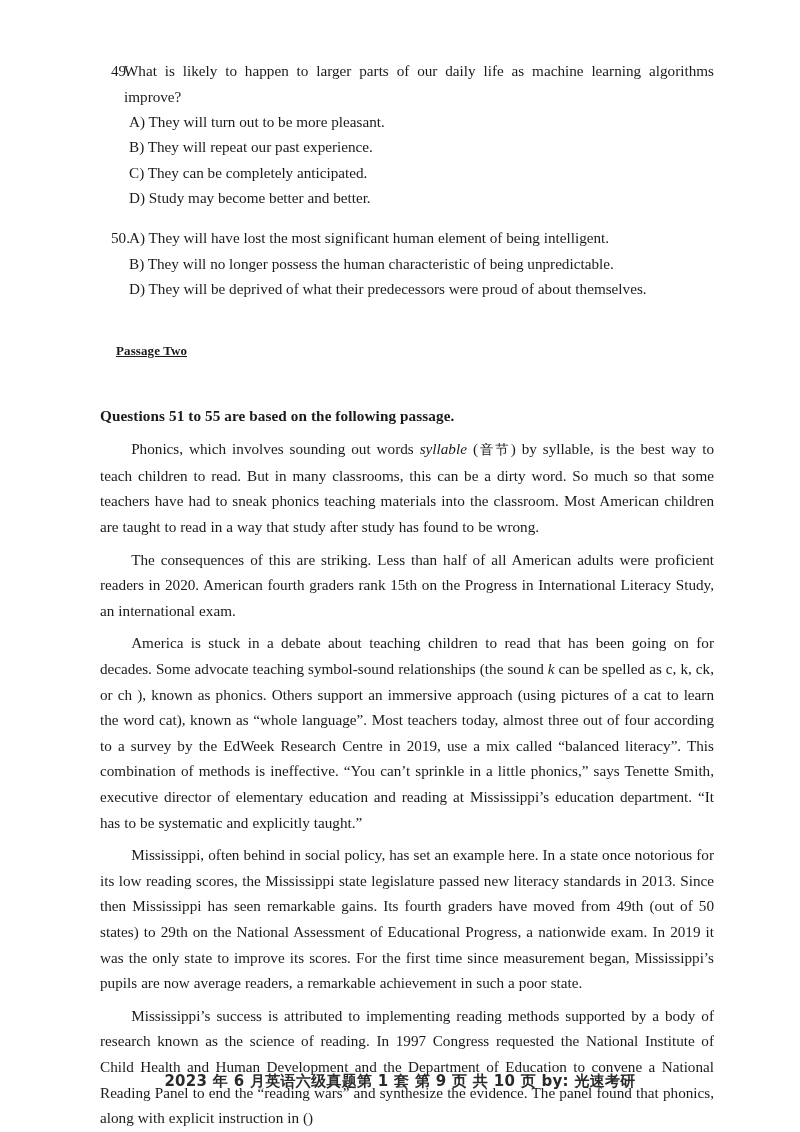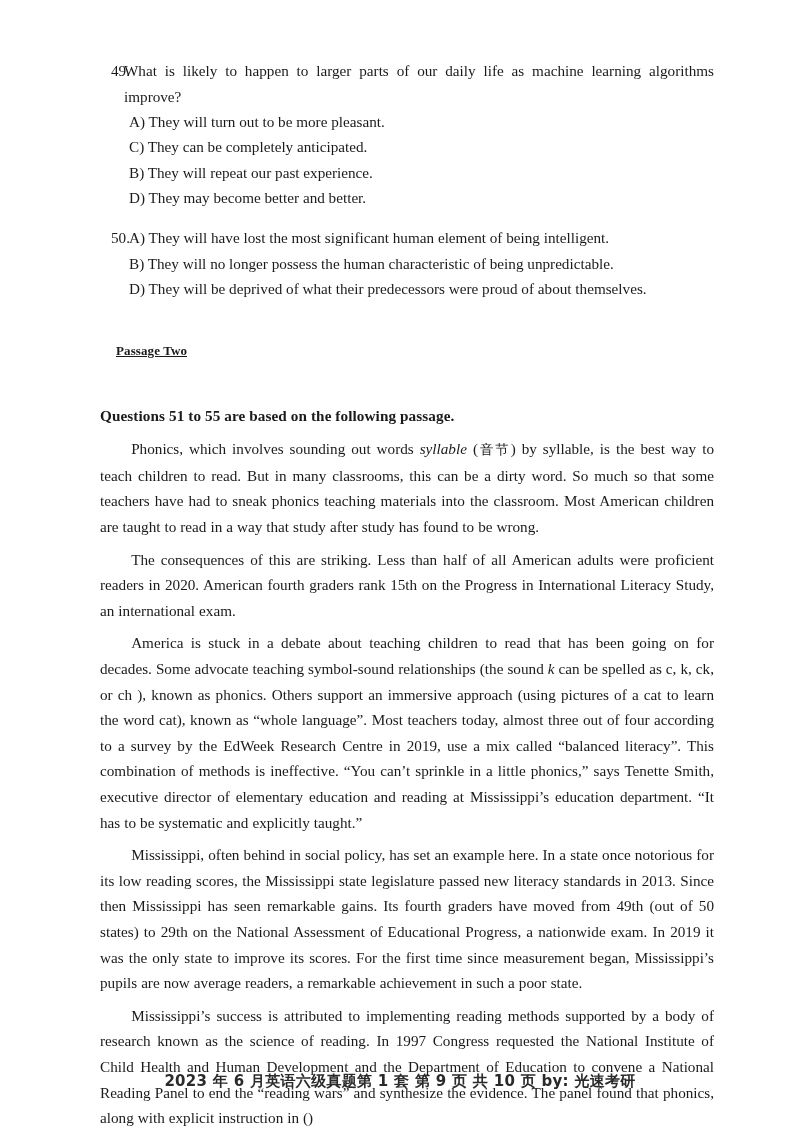--- a/index.html
+++ b/index.html
@@ -122,23 +122,23 @@
 
 <div class="page">
   <div class="content">
 
     <div class="question">
       <p class="q-stem">
         <span class="q-num">49.</span><span>What is likely to happen to larger parts of our daily life as machine learning algorithms improve?</span>
       </p>
       <ul class="q-options">
         <li class="q-option">A) They will turn out to be more pleasant.</li>
+        <li class="q-option">B) They will repeat our past experience.</li>
         <li class="q-option">C) They can be completely anticipated.</li>
-        <li class="q-option">B) They will repeat our past experience.</li>
-        <li class="q-option">D) They may become better and better.</li>
+        <li class="q-option">D) Study may become better and better.</li>
       </ul>
     </div>
 
     <div class="q-spacer"></div>
 
     <div class="question">
       <p class="q-stem">
         <span class="q-num">50.</span>
       </p>
       <ul class="q-options">

